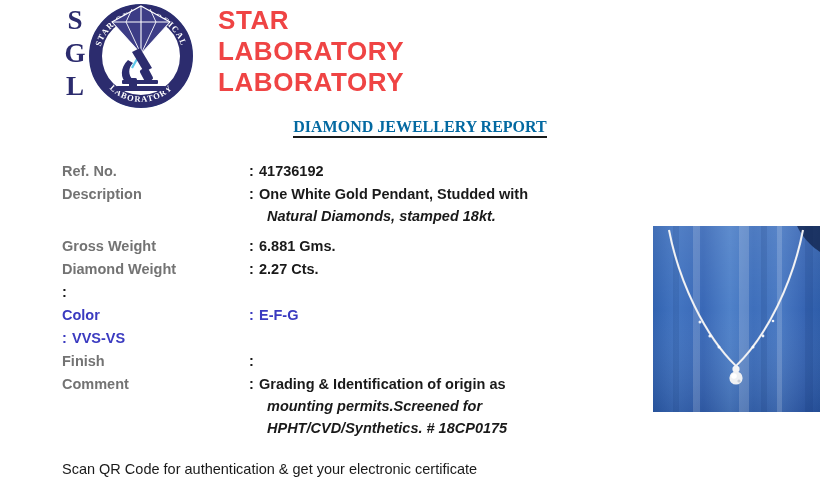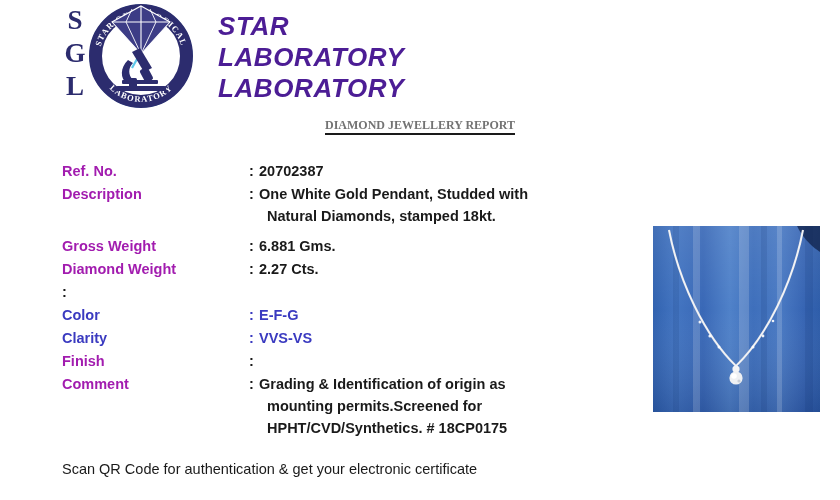--- a/index.html
+++ b/index.html
@@ -42,42 +42,41 @@
     position: absolute;
     left: 80px;
     top: 0px;
     width: 122px;
     height: 112px;
   }
 
   .brand-name {
     position: absolute;
     left: 218px;
-    top: 11px;
+    top: 5px;
     font-family: "Liberation Sans", sans-serif;
     font-weight: bold;
     font-size: 26px;
     line-height: 31px;
-    color: #4c1d95;
+    color: #ef4444;
     letter-spacing: 0.6px;
-    font-style: italic;
   }
   .brand-name div { white-space: nowrap; }
 
   
   .report-title {
     position: absolute;
     left: 0;
     top: 118px;
     width: 840px;
     text-align: center;
     font-family: "Liberation Serif", serif;
     font-weight: bold;
-    font-size: 12px;
-    color: #737373;
+    font-size: 16px;
+    color: #0369a1;
   }
   .report-title span {
     border-bottom: 2px solid #1a1a1a;
     padding-bottom: 1px;
   }
 
   
   .fields {
     position: absolute;
     left: 62px;
@@ -88,40 +87,41 @@
     display: flex;
     align-items: flex-start;
     margin-bottom: 1px;
   }
   .field-label {
     width: 187px;
     flex: 0 0 187px;
     font-size: 14.5px;
     line-height: 22px;
     font-weight: bold;
-    color: #a21caf;
+    color: #737373;
   }
   .field-sep {
     width: 10px;
     flex: 0 0 10px;
     font-size: 14.5px;
     line-height: 22px;
     font-weight: bold;
     color: #1a1a1a;
   }
   .field-value {
     flex: 1 1 auto;
     font-size: 14.5px;
     line-height: 22px;
     font-weight: bold;
     color: #1a1a1a;
   }
   .field-value .cont {
     display: block;
     padding-left: 8px;
+    font-style: italic;
   }
   .row-blue .field-label,
   .row-blue .field-sep,
   .row-blue .field-value {
     color: #3a3ac0;
   }
   .spacer-sm { height: 7px; }
 
   
   .photo {
@@ -210,21 +210,21 @@
 
 <div class="report-title">
   <span>DIAMOND JEWELLERY REPORT</span>
 </div>
 
 <div class="fields">
 
   <div class="field-row">
     <div class="field-label">Ref. No.</div>
     <div class="field-sep">:</div>
-    <div class="field-value">20702387</div>
+    <div class="field-value">41736192</div>
   </div>
 
   <div class="field-row">
     <div class="field-label">Description</div>
     <div class="field-sep">:</div>
     <div class="field-value">
       <span>One White Gold Pendant, Studded with</span>
       <span class="cont">Natural Diamonds, stamped 18kt.</span>
     </div>
   </div>
@@ -247,21 +247,20 @@
     <div class="field-sep">:</div>
   </div>
 
   <div class="field-row row-blue">
     <div class="field-label">Color</div>
     <div class="field-sep">:</div>
     <div class="field-value">E-F-G</div>
   </div>
 
   <div class="field-row row-blue">
-    <div class="field-label">Clarity</div>
     <div class="field-sep">:</div>
     <div class="field-value">VVS-VS</div>
   </div>
 
   <div class="field-row">
     <div class="field-label">Finish</div>
     <div class="field-sep">:</div>
   </div>
 
   <div class="field-row">

